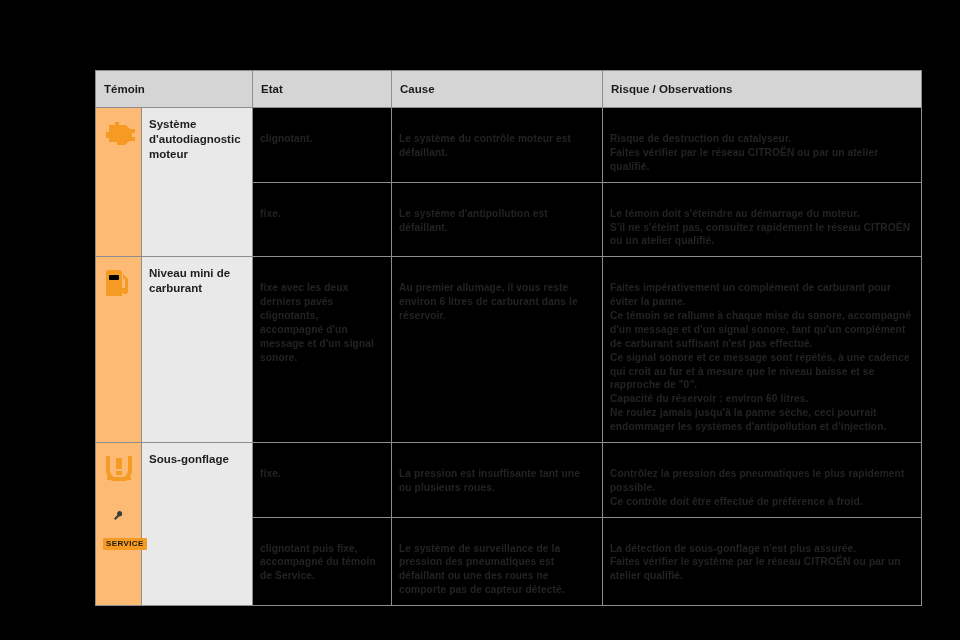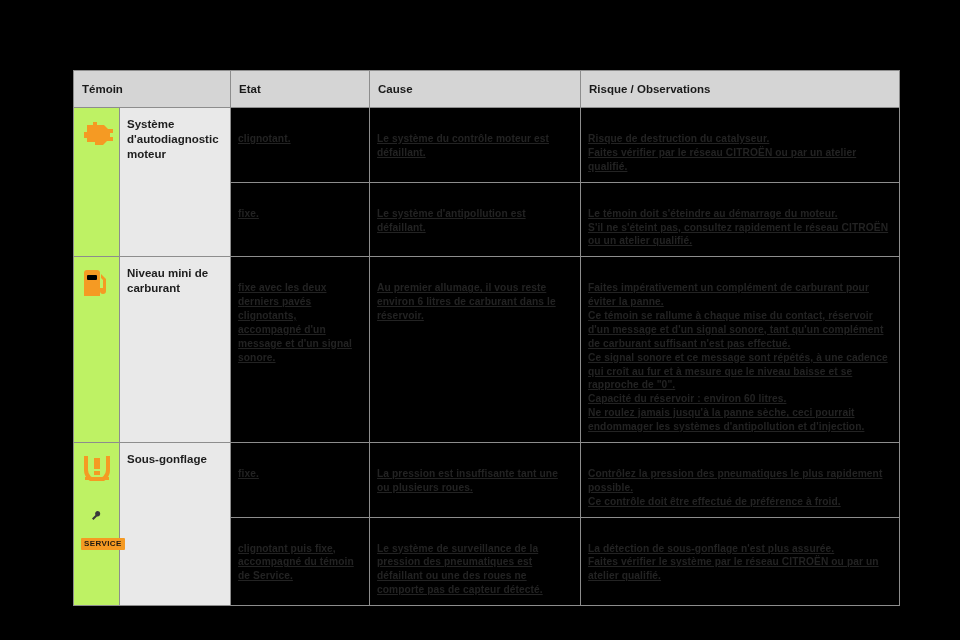--- a/index.html
+++ b/index.html
@@ -17,21 +17,21 @@
   .page {
     position: absolute;
     left: 0; top: 0;
     width: 960px; height: 640px;
     background: #000000;
   }
 
   
   .warn-table {
     position: absolute;
-    left: 73px;
+    left: 95px;
     top: 70px;
     width: 826px;
     border-collapse: collapse;
     table-layout: fixed;
     background: #000;
   }
   .warn-table td, .warn-table th {
     border: 1px solid #8d8d8d;
     vertical-align: top;
     padding: 24px 7px 8px 7px;
@@ -51,42 +51,41 @@
 
   
   col.c-icon  { width: 46px; }
   col.c-name  { width: 111px; }
   col.c-etat  { width: 139px; }
   col.c-cause { width: 211px; }
   col.c-act   { width: 319px; }
 
   
   td.icon-cell {
-    background: #bef264;
+    background: #fdba74;
     text-align: center;
     vertical-align: top;
     padding-top: 10px;
   }
   td.name-cell {
     background: #e9e9e9;
     color: #1d1d1d;
     font-size: 11.5px;
     font-weight: bold;
     line-height: 1.32;
     padding-top: 9px;
   }
   td.dark-cell {
     background: #000000;
     
     color: #232323;
     font-size: 10.2px;
     font-weight: bold;
     line-height: 1.36;
     letter-spacing: .1px;
-    text-decoration: underline;
   }
   td.dark-cell.wide { font-size: 10.2px; }
   td.dark-cell p { margin: 0; }
 
   
   .sym {
     display: block;
     margin: 0 auto;
   }
 
@@ -179,21 +178,21 @@
             <path fill="#F59A23" d="M2 6a3 3 0 0 1 3-3h10a3 3 0 0 1 3 3v23H2z"></path>
             <rect x="5" y="8" width="10" height="5" rx="1" fill="#000"></rect>
             <path fill="#F59A23" d="M19 7l5 5v12a3 3 0 0 1-6 0v-3h3v-8l-2-2z"></path>
           </svg>
         </td>
         <td class="name-cell">Niveau mini de carburant</td>
         <td class="dark-cell">fixe avec les deux derniers pavés clignotants, accompagné d'un message et d'un signal sonore.</td>
         <td class="dark-cell">Au premier allumage, il vous reste environ 6 litres de carburant dans le réservoir.</td>
         <td class="dark-cell wide">
           <p>Faites impérativement un complément de carburant pour éviter la panne.</p>
-          <p>Ce témoin se rallume à chaque mise du contact, réservoir d'un message et d'un signal sonore, tant qu'un complément de carburant suffisant n'est pas effectué.</p>
+          <p>Ce témoin se rallume à chaque mise du sonore, accompagné d'un message et d'un signal sonore, tant qu'un complément de carburant suffisant n'est pas effectué.</p>
           <p>Ce signal sonore et ce message sont répétés, à une cadence qui croît au fur et à mesure que le niveau baisse et se rapproche de "0".</p>
           <p>Capacité du réservoir : environ 60 litres.</p>
           <p>Ne roulez jamais jusqu'à la panne sèche, ceci pourrait endommager les systèmes d'antipollution et d'injection.</p>
         </td>
       </tr>
 
       <tr>
         <td class="icon-cell" rowspan="2">
           <svg class="sym" width="32" height="28" viewBox="0 0 32 28">
             <path fill="#F59A23" d="M3 3h4v14a9 9 0 0 0 18 0V3h4v14a13 13 0 0 1-26 0z"></path>

